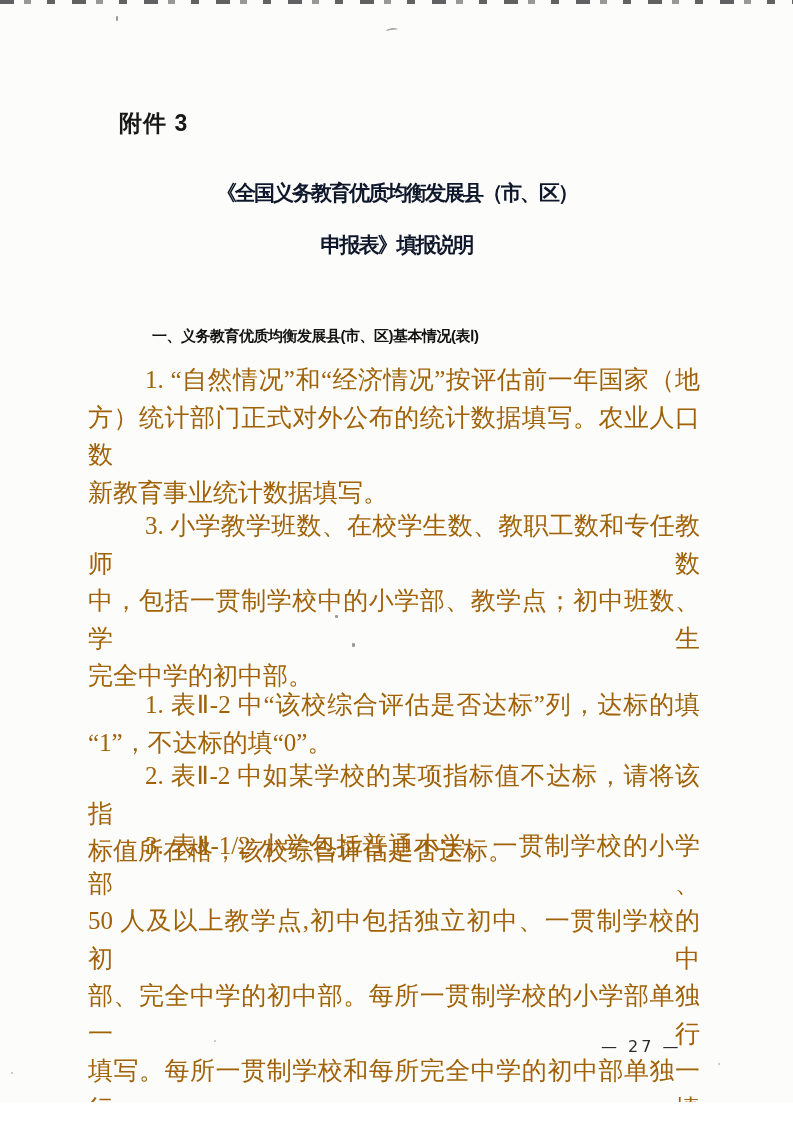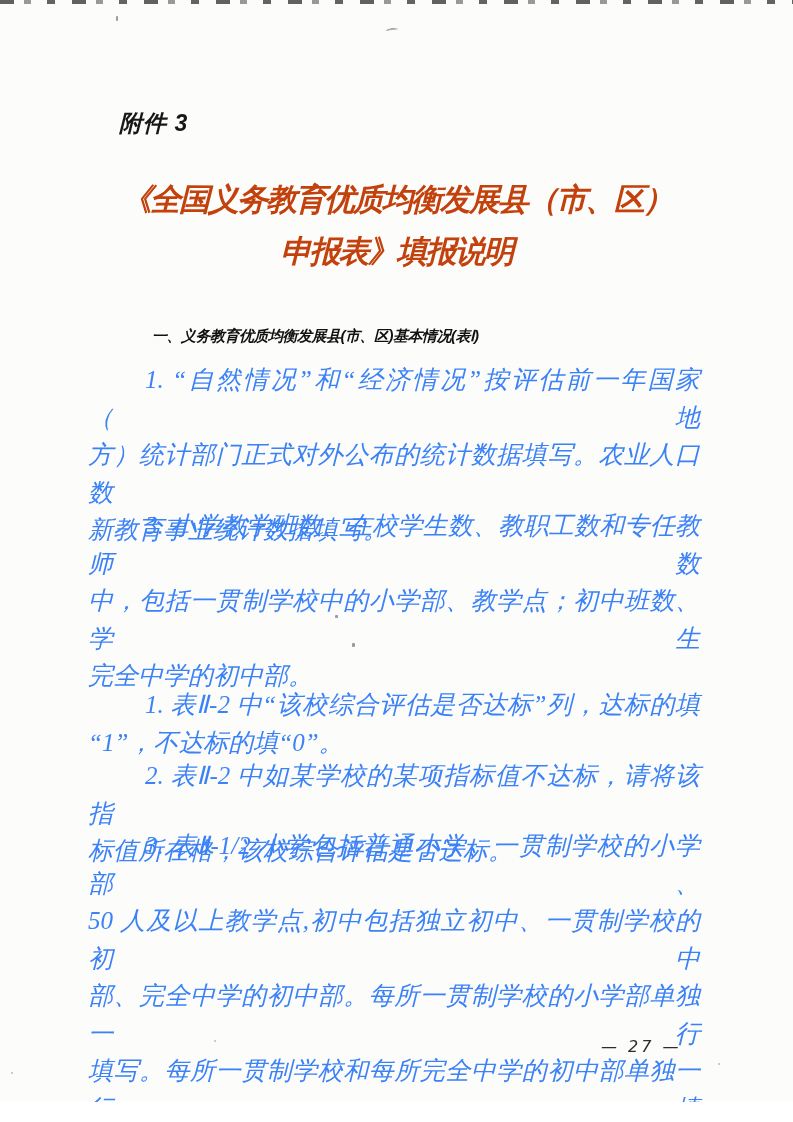--- a/index.html
+++ b/index.html
@@ -2,21 +2,20 @@
 <html><head>
 <meta charset="utf-8">
 <style>
   html,body { margin:0; padding:0; background:#ffffff; }
   .page {
     position:relative;
     width:793px; height:1102px;
     background:#fcfcfb;
     overflow:hidden;
     color:#1c1c1c;
-    font-style:italic;
   }
 
   
   .scan-strip {
     position:absolute; top:0; left:0; width:793px; height:4px;
     background: repeating-linear-gradient(90deg,
       rgba(70,70,72,.85) 0 14px,
       rgba(0,0,0,0) 14px 24px,
       rgba(110,110,112,.7) 24px 31px,
       rgba(0,0,0,0) 31px 47px,
@@ -31,39 +30,39 @@
   }
 
   .attachment {
     position:absolute; top:108px; left:119px;
     font-family:"Liberation Sans", sans-serif;
     font-weight:600; font-size:23px; color:#171717;
     letter-spacing:1px;
   }
 
   .doc-title {
-    position:absolute; top:174px; left:0; width:793px;
+    position:absolute; top:167px; left:0; width:793px;
     text-align:center;
     font-family:"Liberation Sans", sans-serif;
-    font-weight:700; font-size:31px; line-height:52px;
-    letter-spacing:-2px; color:#c2410c;
+    font-weight:700; font-size:21px; line-height:52px;
+    letter-spacing:-2px; color:#0f172a;
   }
 
   .heading {
     position:absolute; left:152px; width:600px;
     font-family:"Liberation Sans", sans-serif;
     font-weight:700; font-size:15px; line-height:38px;
     letter-spacing:-0.5px; color:#121212;
     white-space:nowrap;
   }
 
   .para {
     position:absolute; left:88px; width:612px;
     font-family:"Liberation Serif", serif;
-    font-size:25px; color:#3b82f6;
+    font-size:25px; color:#a16207;
   }
   .para .line {
     line-height:37.5px;
     text-align:justify;
     text-align-last:justify;
   }
   .para .line.first { text-indent:57px; }
   .para .line.last  { text-align-last:left; }
 
   .page-number {

